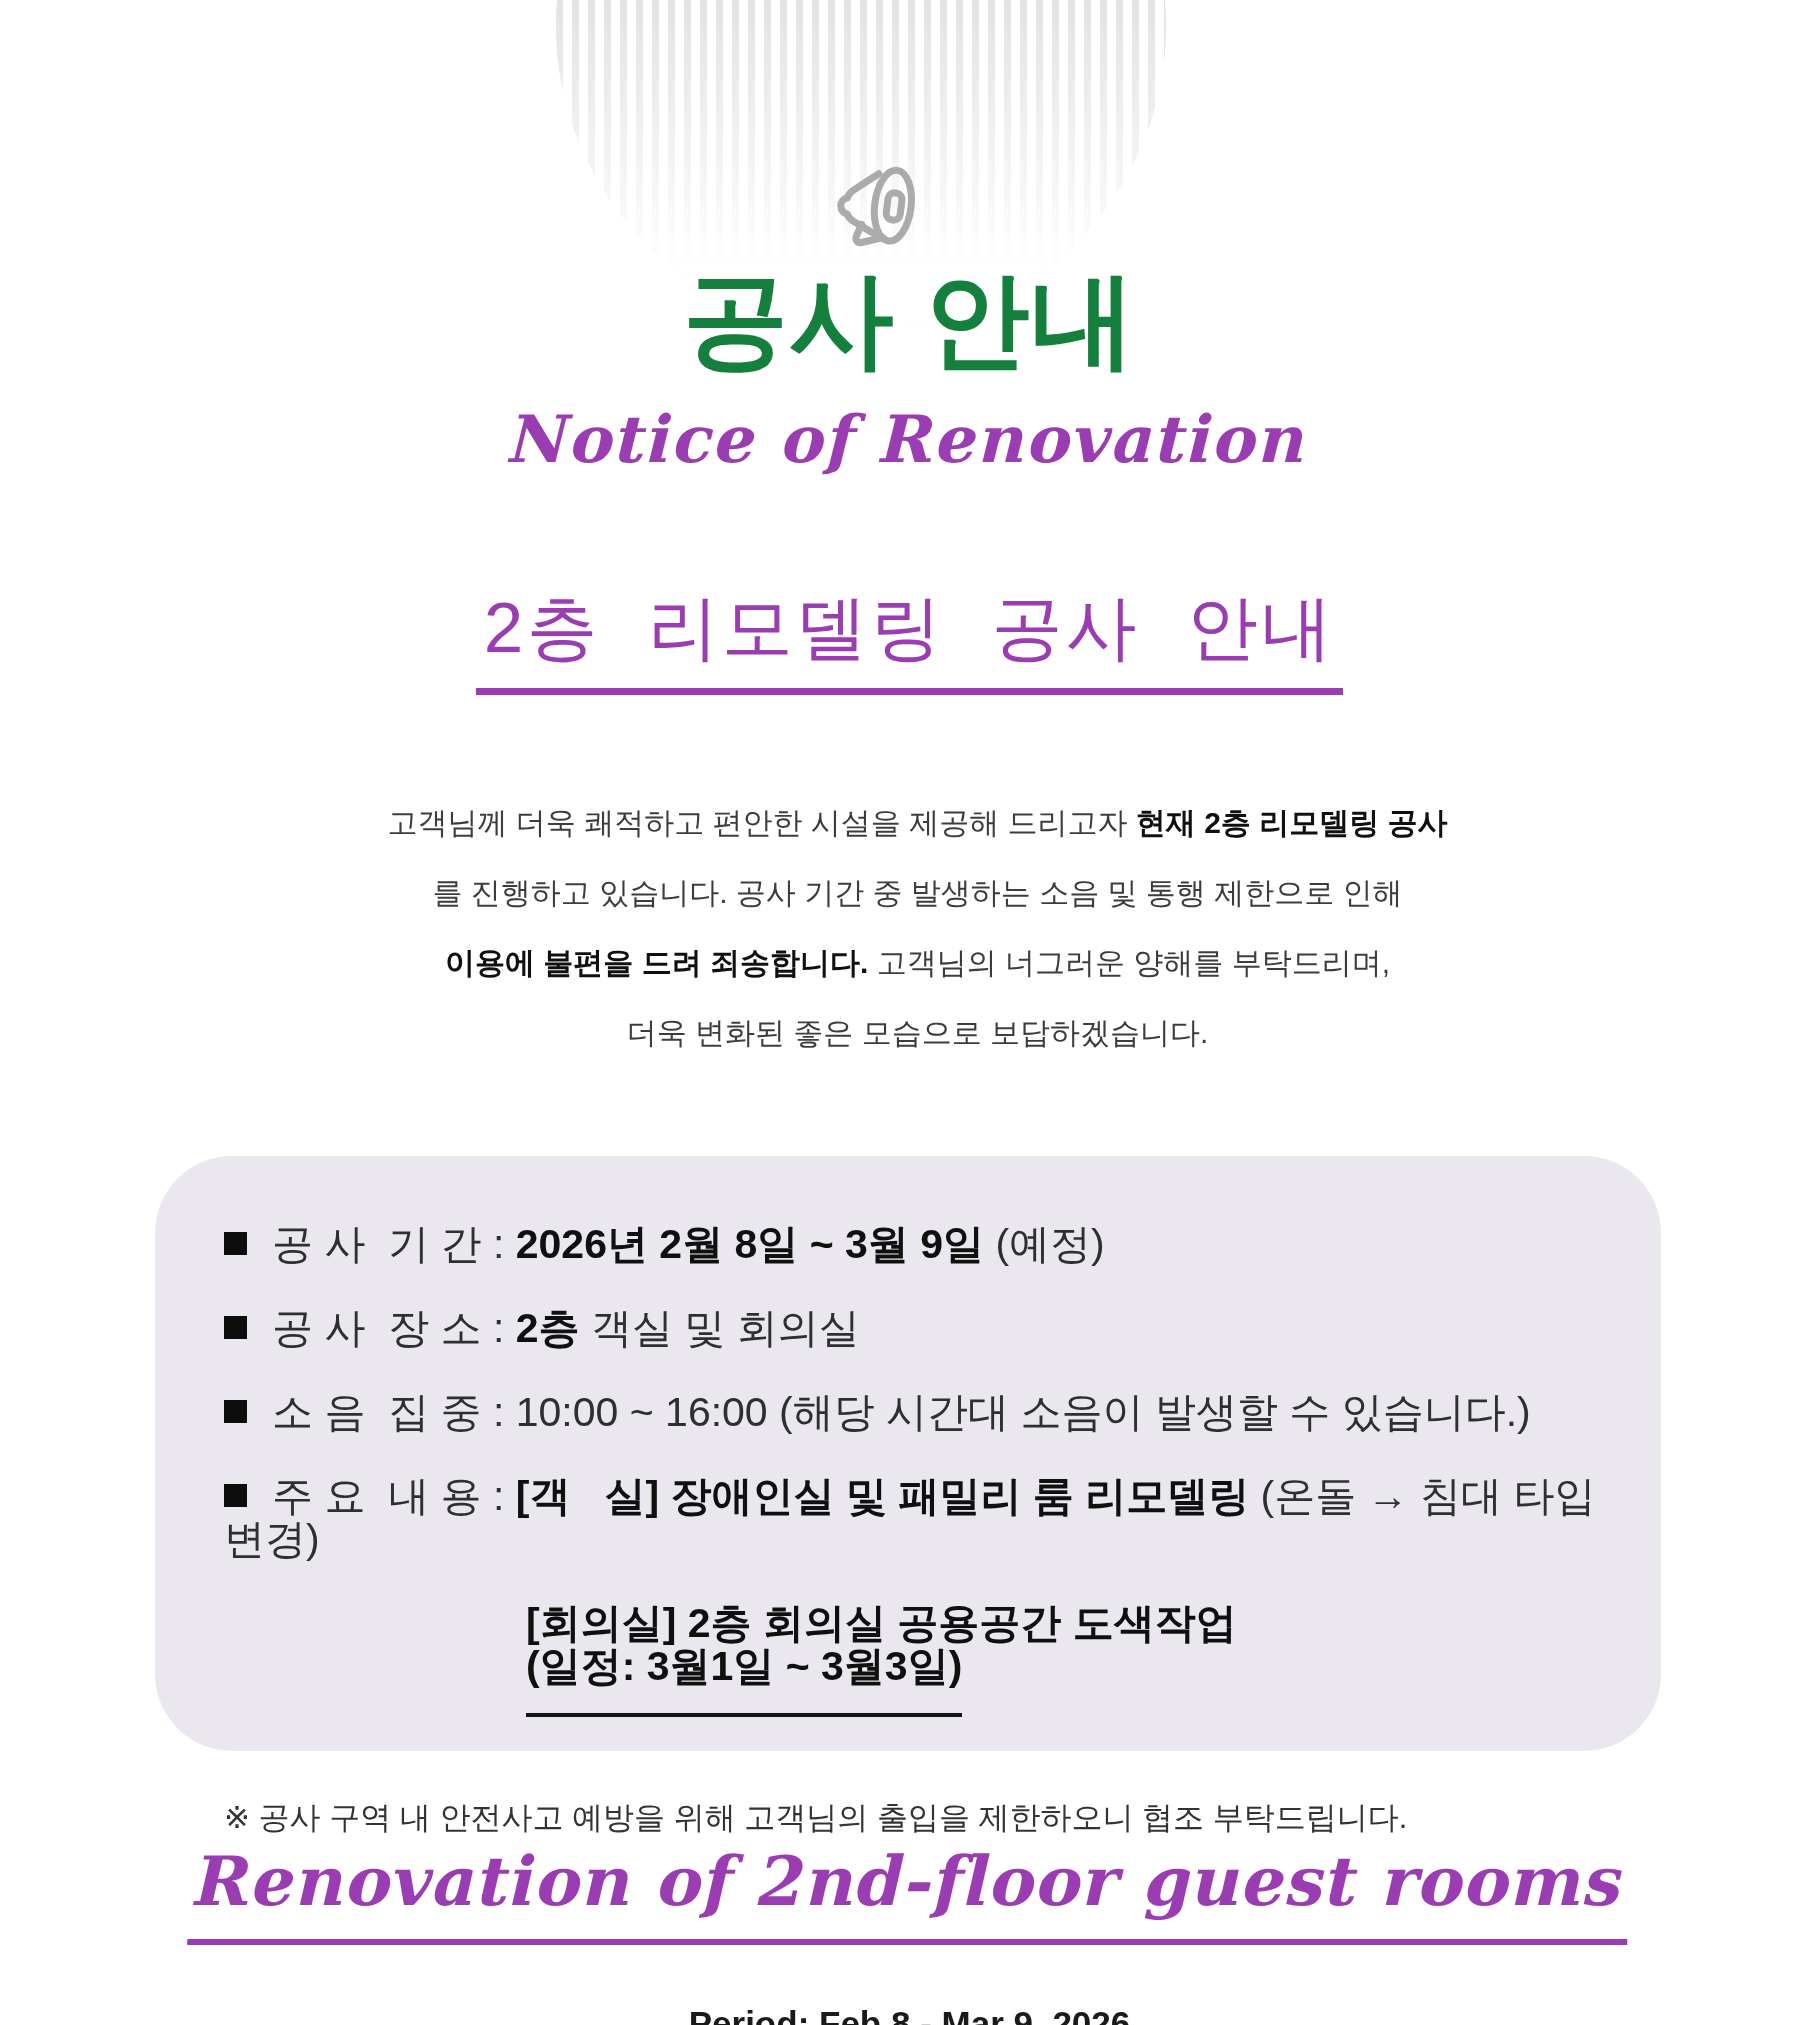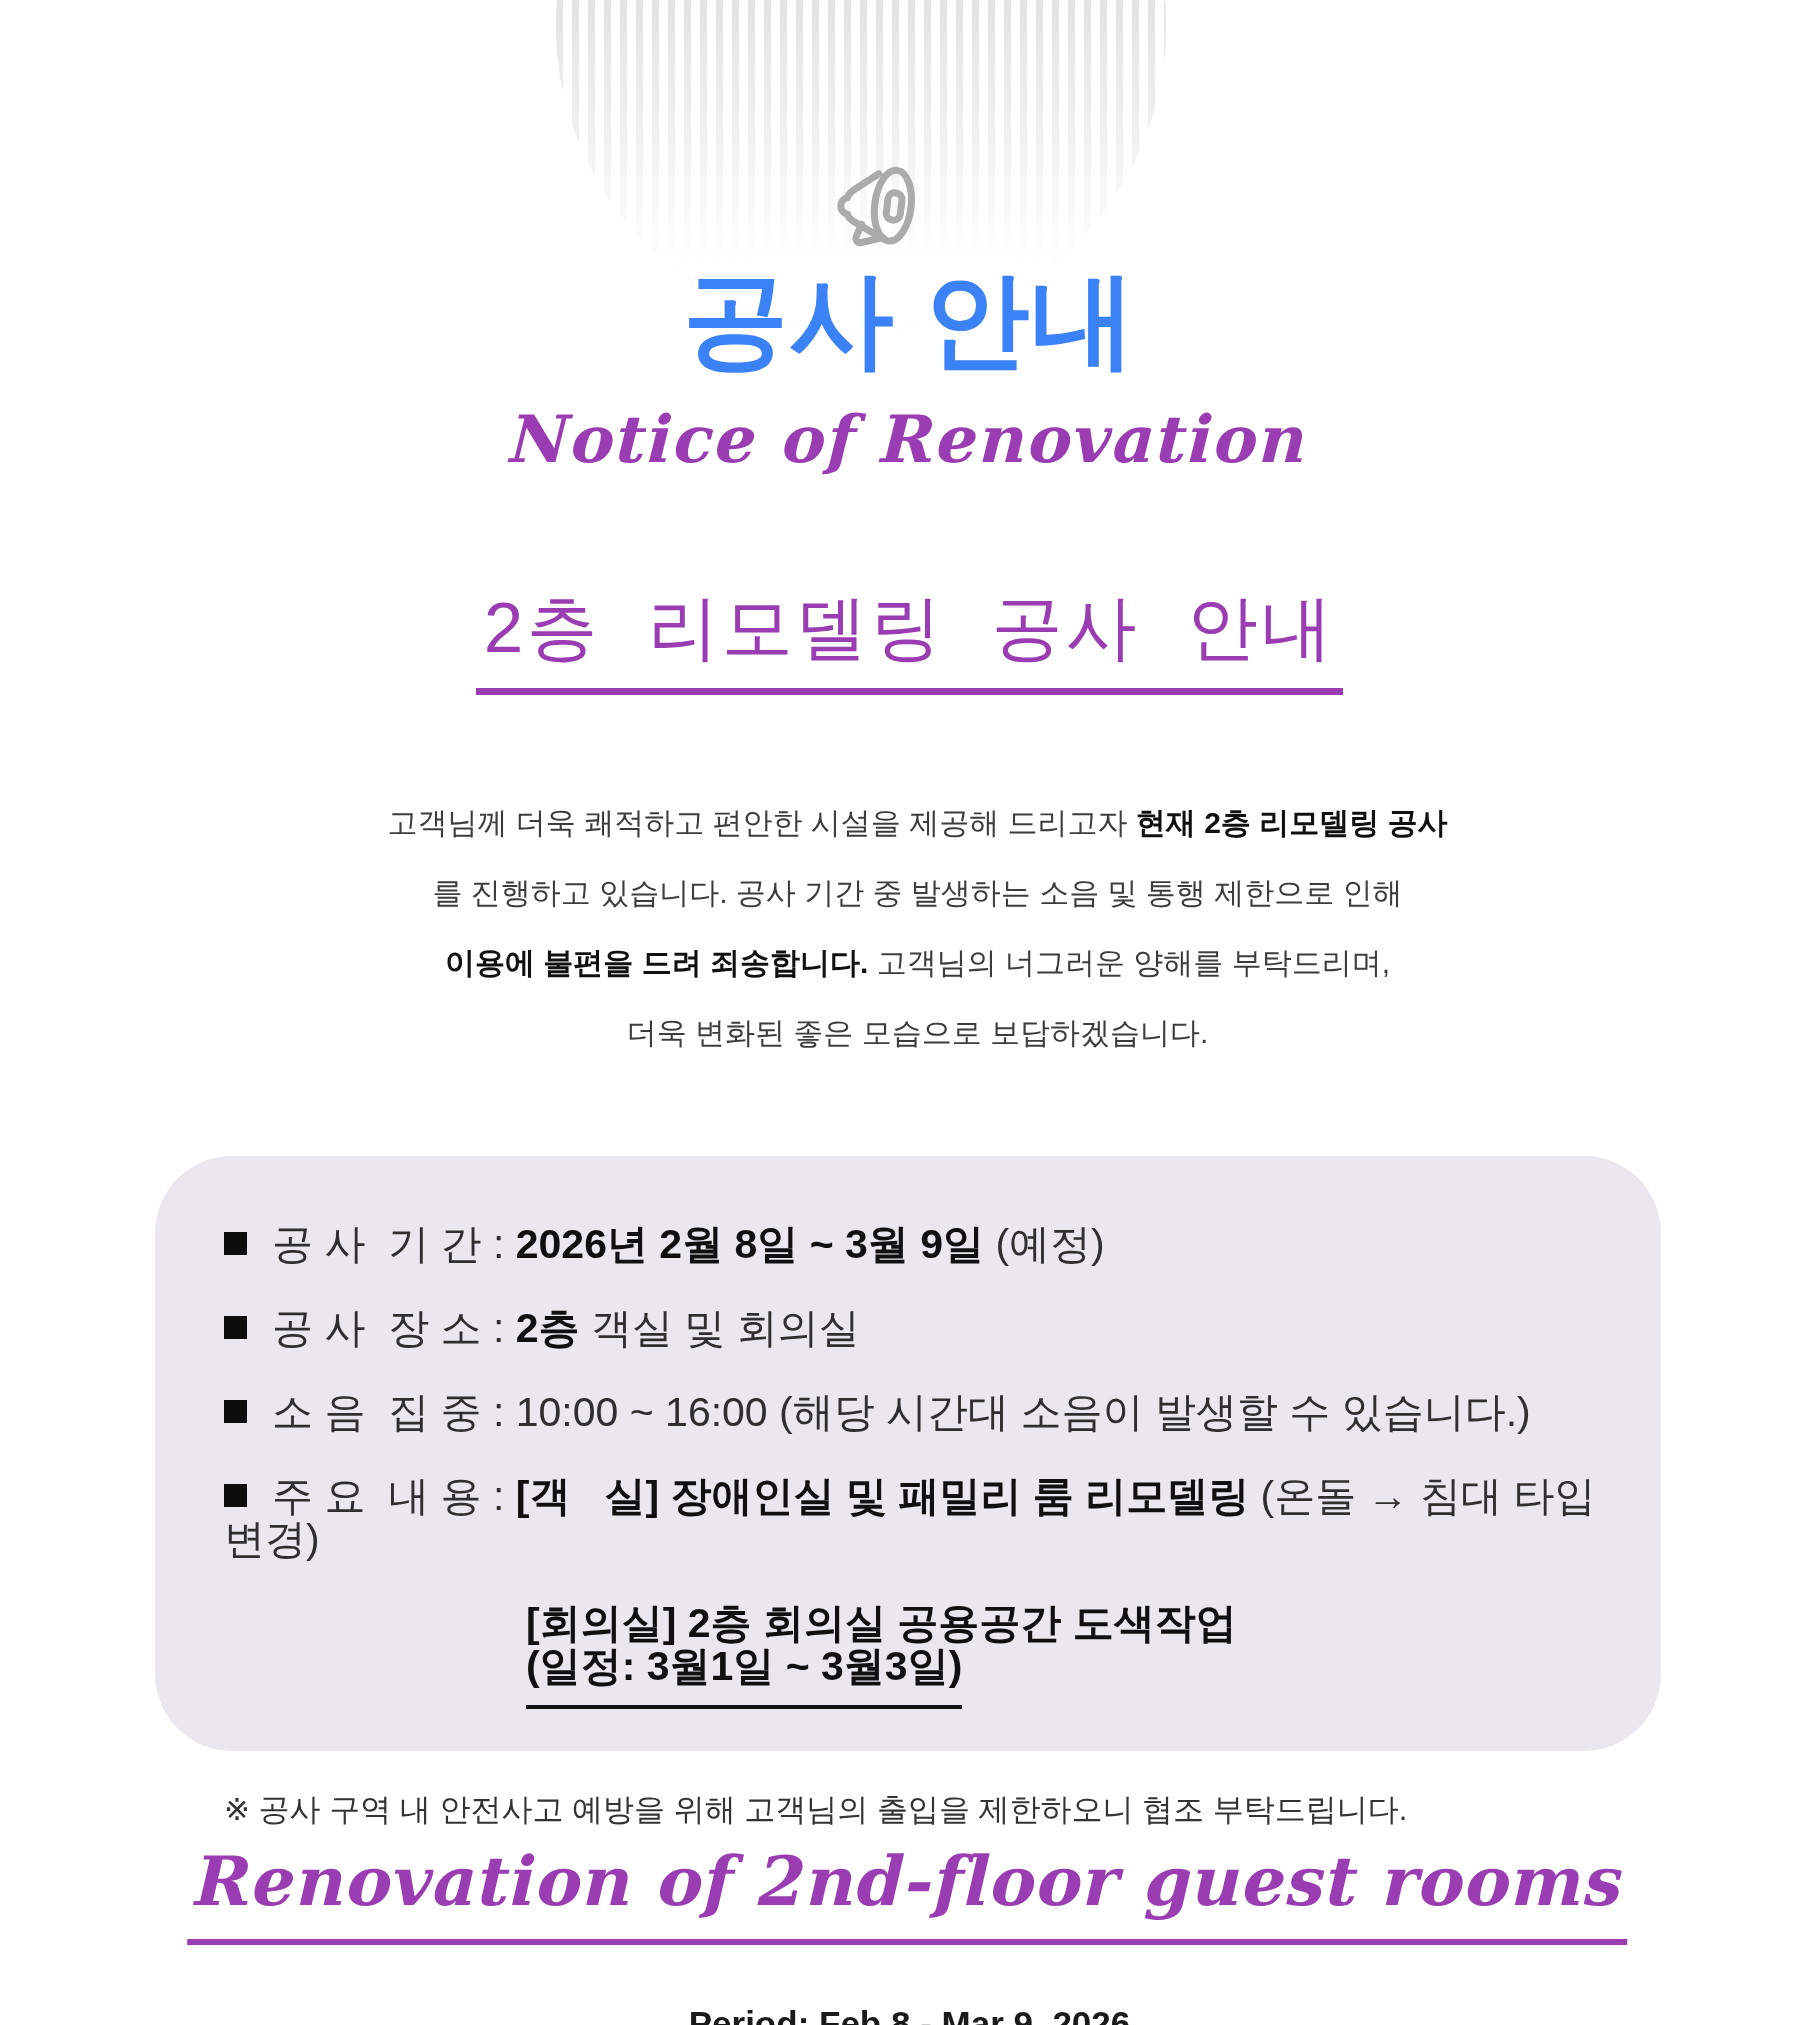--- a/index.html
+++ b/index.html
@@ -16,21 +16,21 @@
   }
   .stripe-circle::after{
     content:"";position:absolute;inset:0;border-radius:inherit;
     background:linear-gradient(to bottom,rgba(255,255,255,0) 30%,#ffffff 90%);
   }
 
   .megaphone{position:absolute;left:830px;top:162px;width:91px;height:89px;}
 
   .main-title{
     position:absolute;left:0;right:0;top:267px;text-align:center;
-    font-size:105px;line-height:105px;font-weight:800;color:#3b82f6;letter-spacing:0.8px;
+    font-size:105px;line-height:105px;font-weight:800;color:#15803d;letter-spacing:0.8px;
   }
   .script{
     font-family:"DejaVu Serif","Liberation Serif",serif;
     font-style:italic;font-weight:700;color:#9b3db2;
   }
   .sub-script{
     position:absolute;left:0;right:0;top:399px;text-align:center;
     font-size:65px;line-height:81px;letter-spacing:1.6px;transform:skewX(-3deg);
   }
   .purple-heading-wrap{position:absolute;left:0;right:0;top:579px;text-align:center;}
@@ -49,21 +49,21 @@
     font-size:41px;line-height:43px;color:#2f2f2f;
   }
   .info-row{margin-bottom:41px;}
   .sq{
     display:inline-block;width:23px;height:23px;background:#0d0d0d;
     margin-right:25px;vertical-align:3.2px;
   }
   .info-row b, .cont-row b{font-weight:700;color:#101010;}
   .cont-row{margin-left:302px;margin-bottom:0;}
   .u-black{
-    display:inline-block;border-bottom:4.9px solid #141414;padding-bottom:17px;
+    display:inline-block;border-bottom:4.9px solid #141414;padding-bottom:25px;
   }
   .note-row{margin-top:79px;font-size:31px;color:#333333;}
 
   .en-heading-wrap{position:absolute;left:0;right:0;top:1839px;text-align:center;}
   .en-heading{
     display:inline-block;font-size:68px;line-height:85px;letter-spacing:0.8px;
     padding:0 6px 14.6px 6px;border-bottom:6.5px solid #9b3db2;transform:skewX(-2deg);
   }
   .en-para{position:absolute;left:0;right:0;top:1995px;text-align:center;
     font-size:35px;line-height:58px;color:#3c3c3c;}

